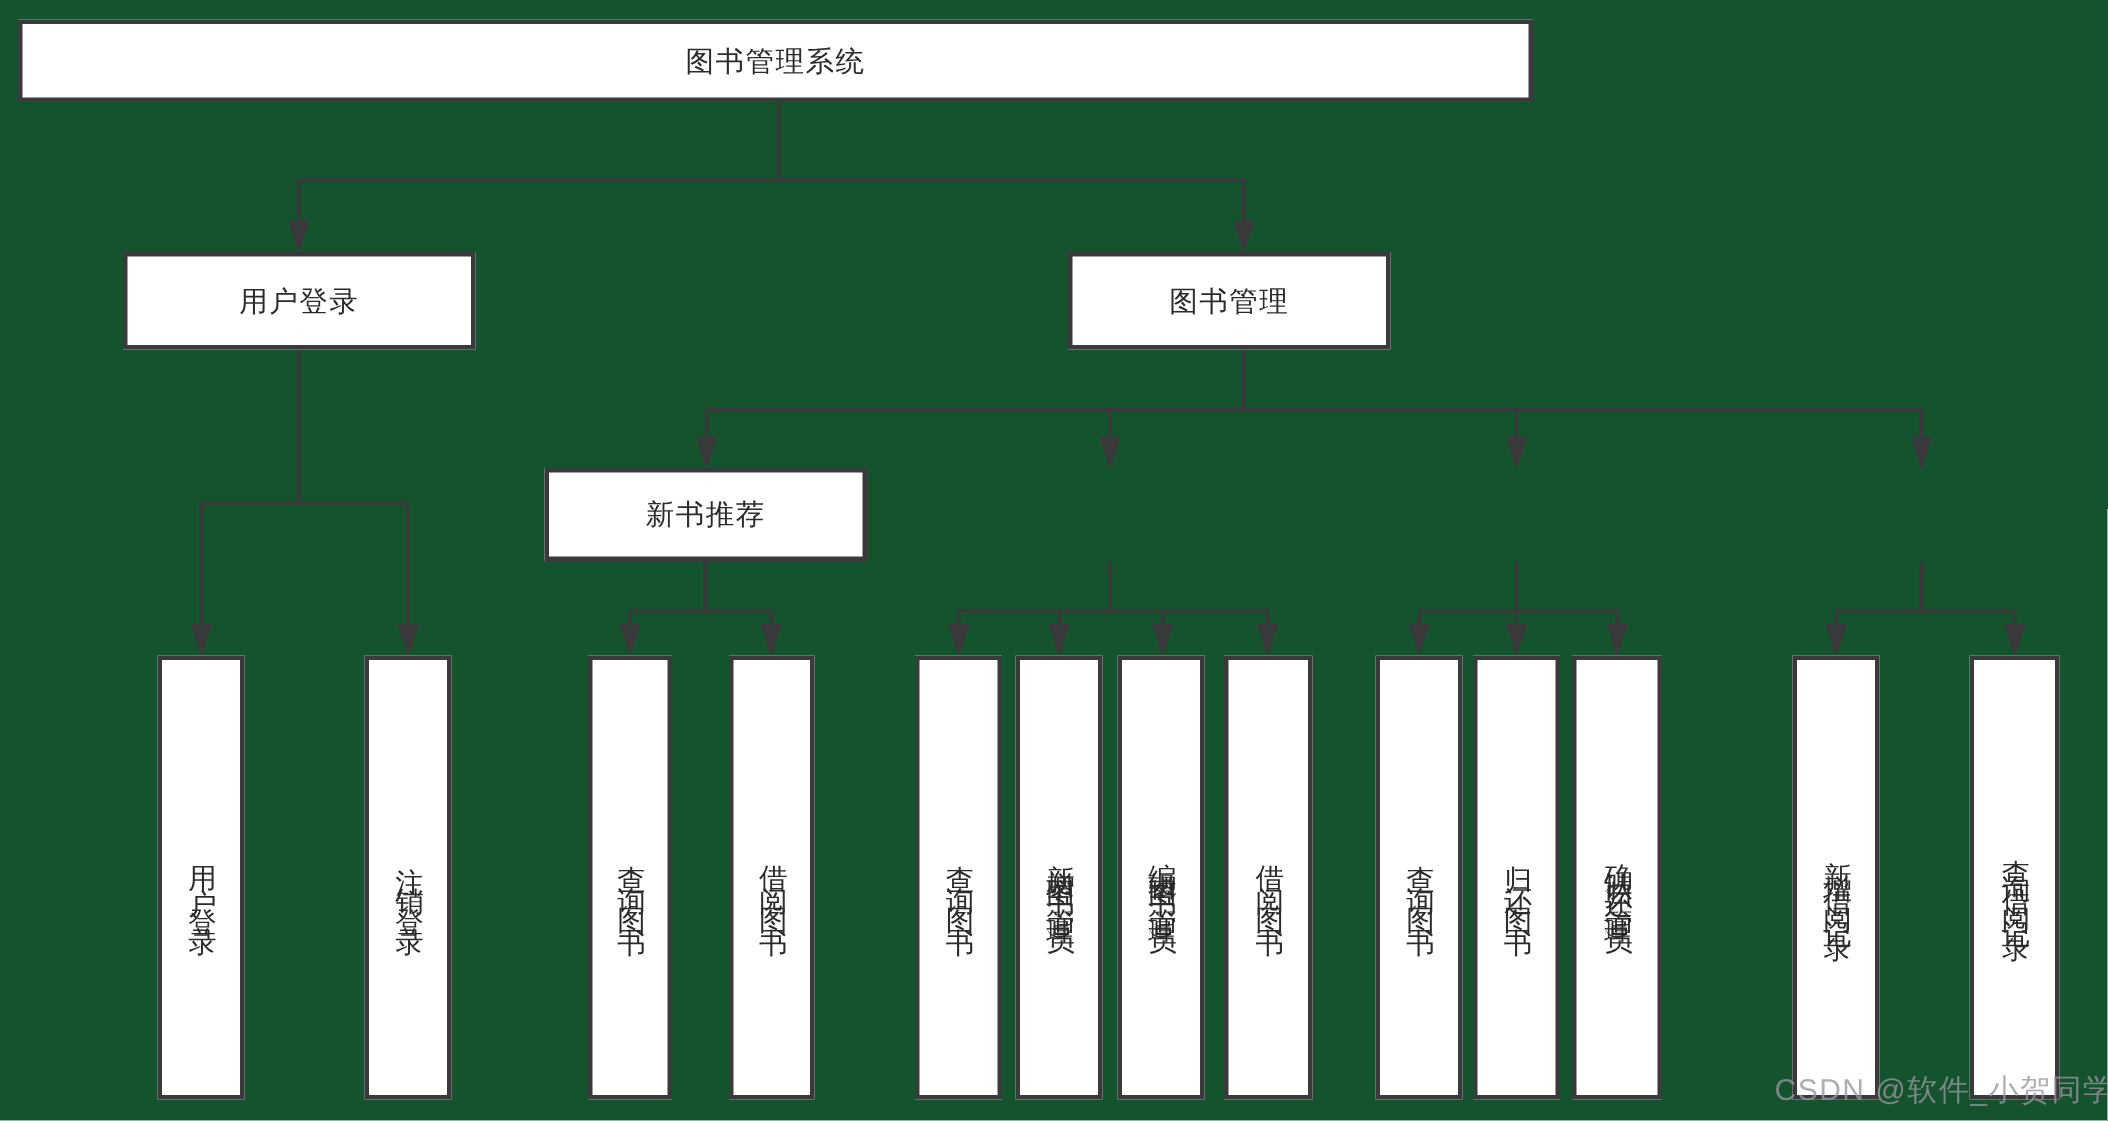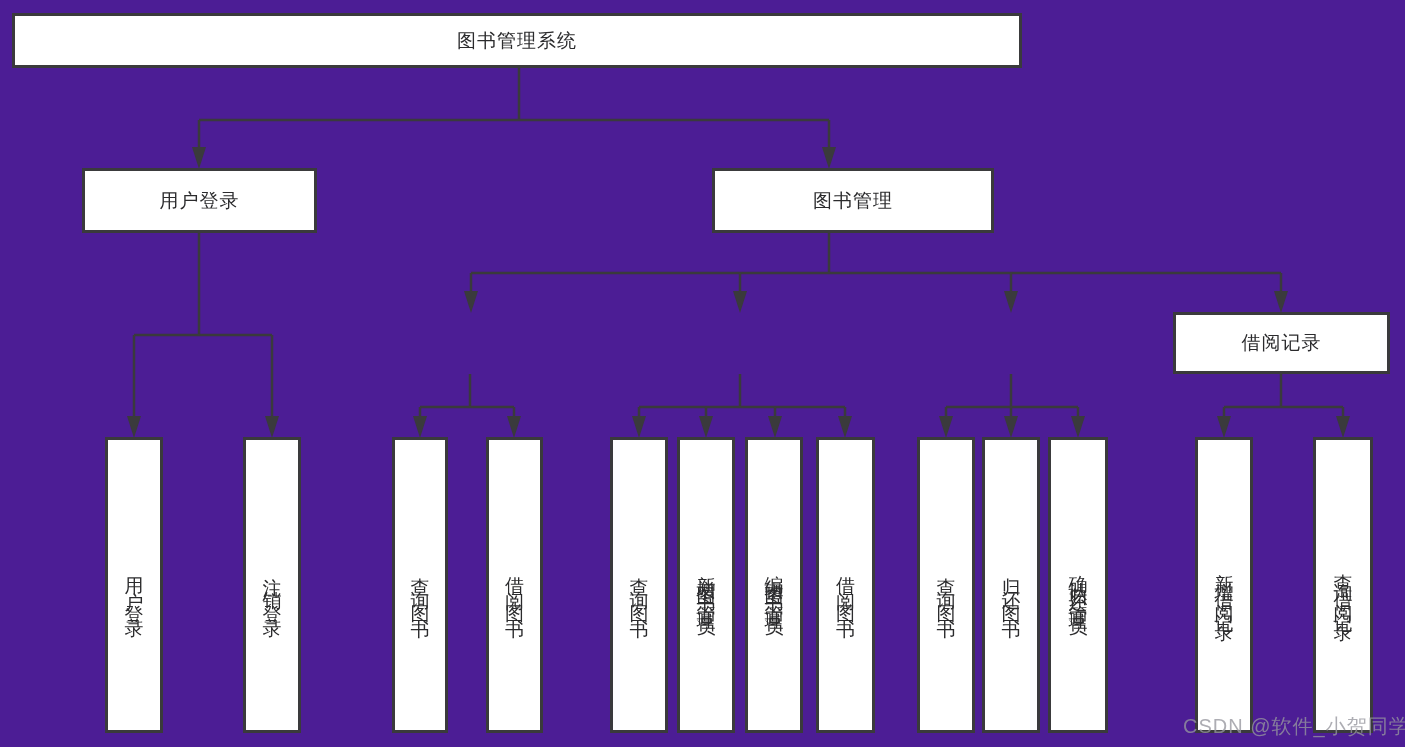--- a/index.html
+++ b/index.html
@@ -1,20 +1,20 @@
 <!DOCTYPE html>
 <html><head>
 <meta charset="utf-8">
 <style>
   html, body { margin: 0; padding: 0; background: #ffffff; }
   .canvas {
     position: relative;
     width: 1405px;
     height: 747px;
-    background: #4c1d95;
+    background: #14532d;
     font-family: "Liberation Sans", "DejaVu Sans", sans-serif;
     overflow: hidden;
   }
   .wires {
     position: absolute;
     left: 0; top: 0;
     width: 1405px; height: 747px;
     z-index: 1;
   }
   .node {
@@ -35,21 +35,21 @@
     writing-mode: vertical-rl;
     text-orientation: mixed;
     letter-spacing: 14px;
     padding-top: 10px;
   }
   .node.v.mid  { letter-spacing: 10px; padding-top: 6px; }
   .node.v.long { letter-spacing: 6px;  padding-top: 4px; }
   
   .root     { left: 12px;   top: 13px;  width: 1010px; height: 55px; }
   .l2-a     { left: 82px;   top: 168px; width: 235px;  height: 65px; }
-  .l2-b     { left: 712px;  top: 168px; width: 282px;  height: 65px; }
+  .l2-b     { left: 712px;  top: 168px; width: 215px;  height: 65px; }
   .l3-0     { left: 363px;  top: 312px; width: 215px;  height: 62px; }
   .l3-1     { left: 632px;  top: 312px; width: 216px;  height: 62px; }
   .l3-2     { left: 903px;  top: 312px; width: 217px;  height: 62px; }
   .l3-3     { left: 1173px; top: 312px; width: 217px;  height: 62px; }
   
   .leaf     { top: 437px; height: 296px; }
   .leaf-0   { left: 105px;  width: 58px; }
   .leaf-1   { left: 243px;  width: 58px; }
   .leaf-2   { left: 392px;  width: 56px; }
   .leaf-3   { left: 486px;  width: 57px; }
@@ -145,21 +145,21 @@
       <polygon points="1217,416 1231,416 1224,438"></polygon>
       <polygon points="1336,416 1350,416 1343,438"></polygon>
     </g>
   </svg>
 
   <div class="node root">图书管理系统</div>
 
   <div class="node l2-a">用户登录</div>
   <div class="node l2-b">图书管理</div>
 
-  <div class="node l3-3">借阅记录</div>
+  <div class="node l3-0">新书推荐</div>
 
   <div class="node v leaf leaf-0">用户登录</div>
   <div class="node v leaf leaf-1">注销登录</div>
 
   <div class="node v leaf leaf-2">查询图书</div>
   <div class="node v leaf leaf-3">借阅图书</div>
 
   <div class="node v leaf leaf-4">查询图书</div>
   <div class="node v long leaf leaf-5">新增图书（管理员）</div>
   <div class="node v long leaf leaf-6">编辑图书（管理员）</div>

